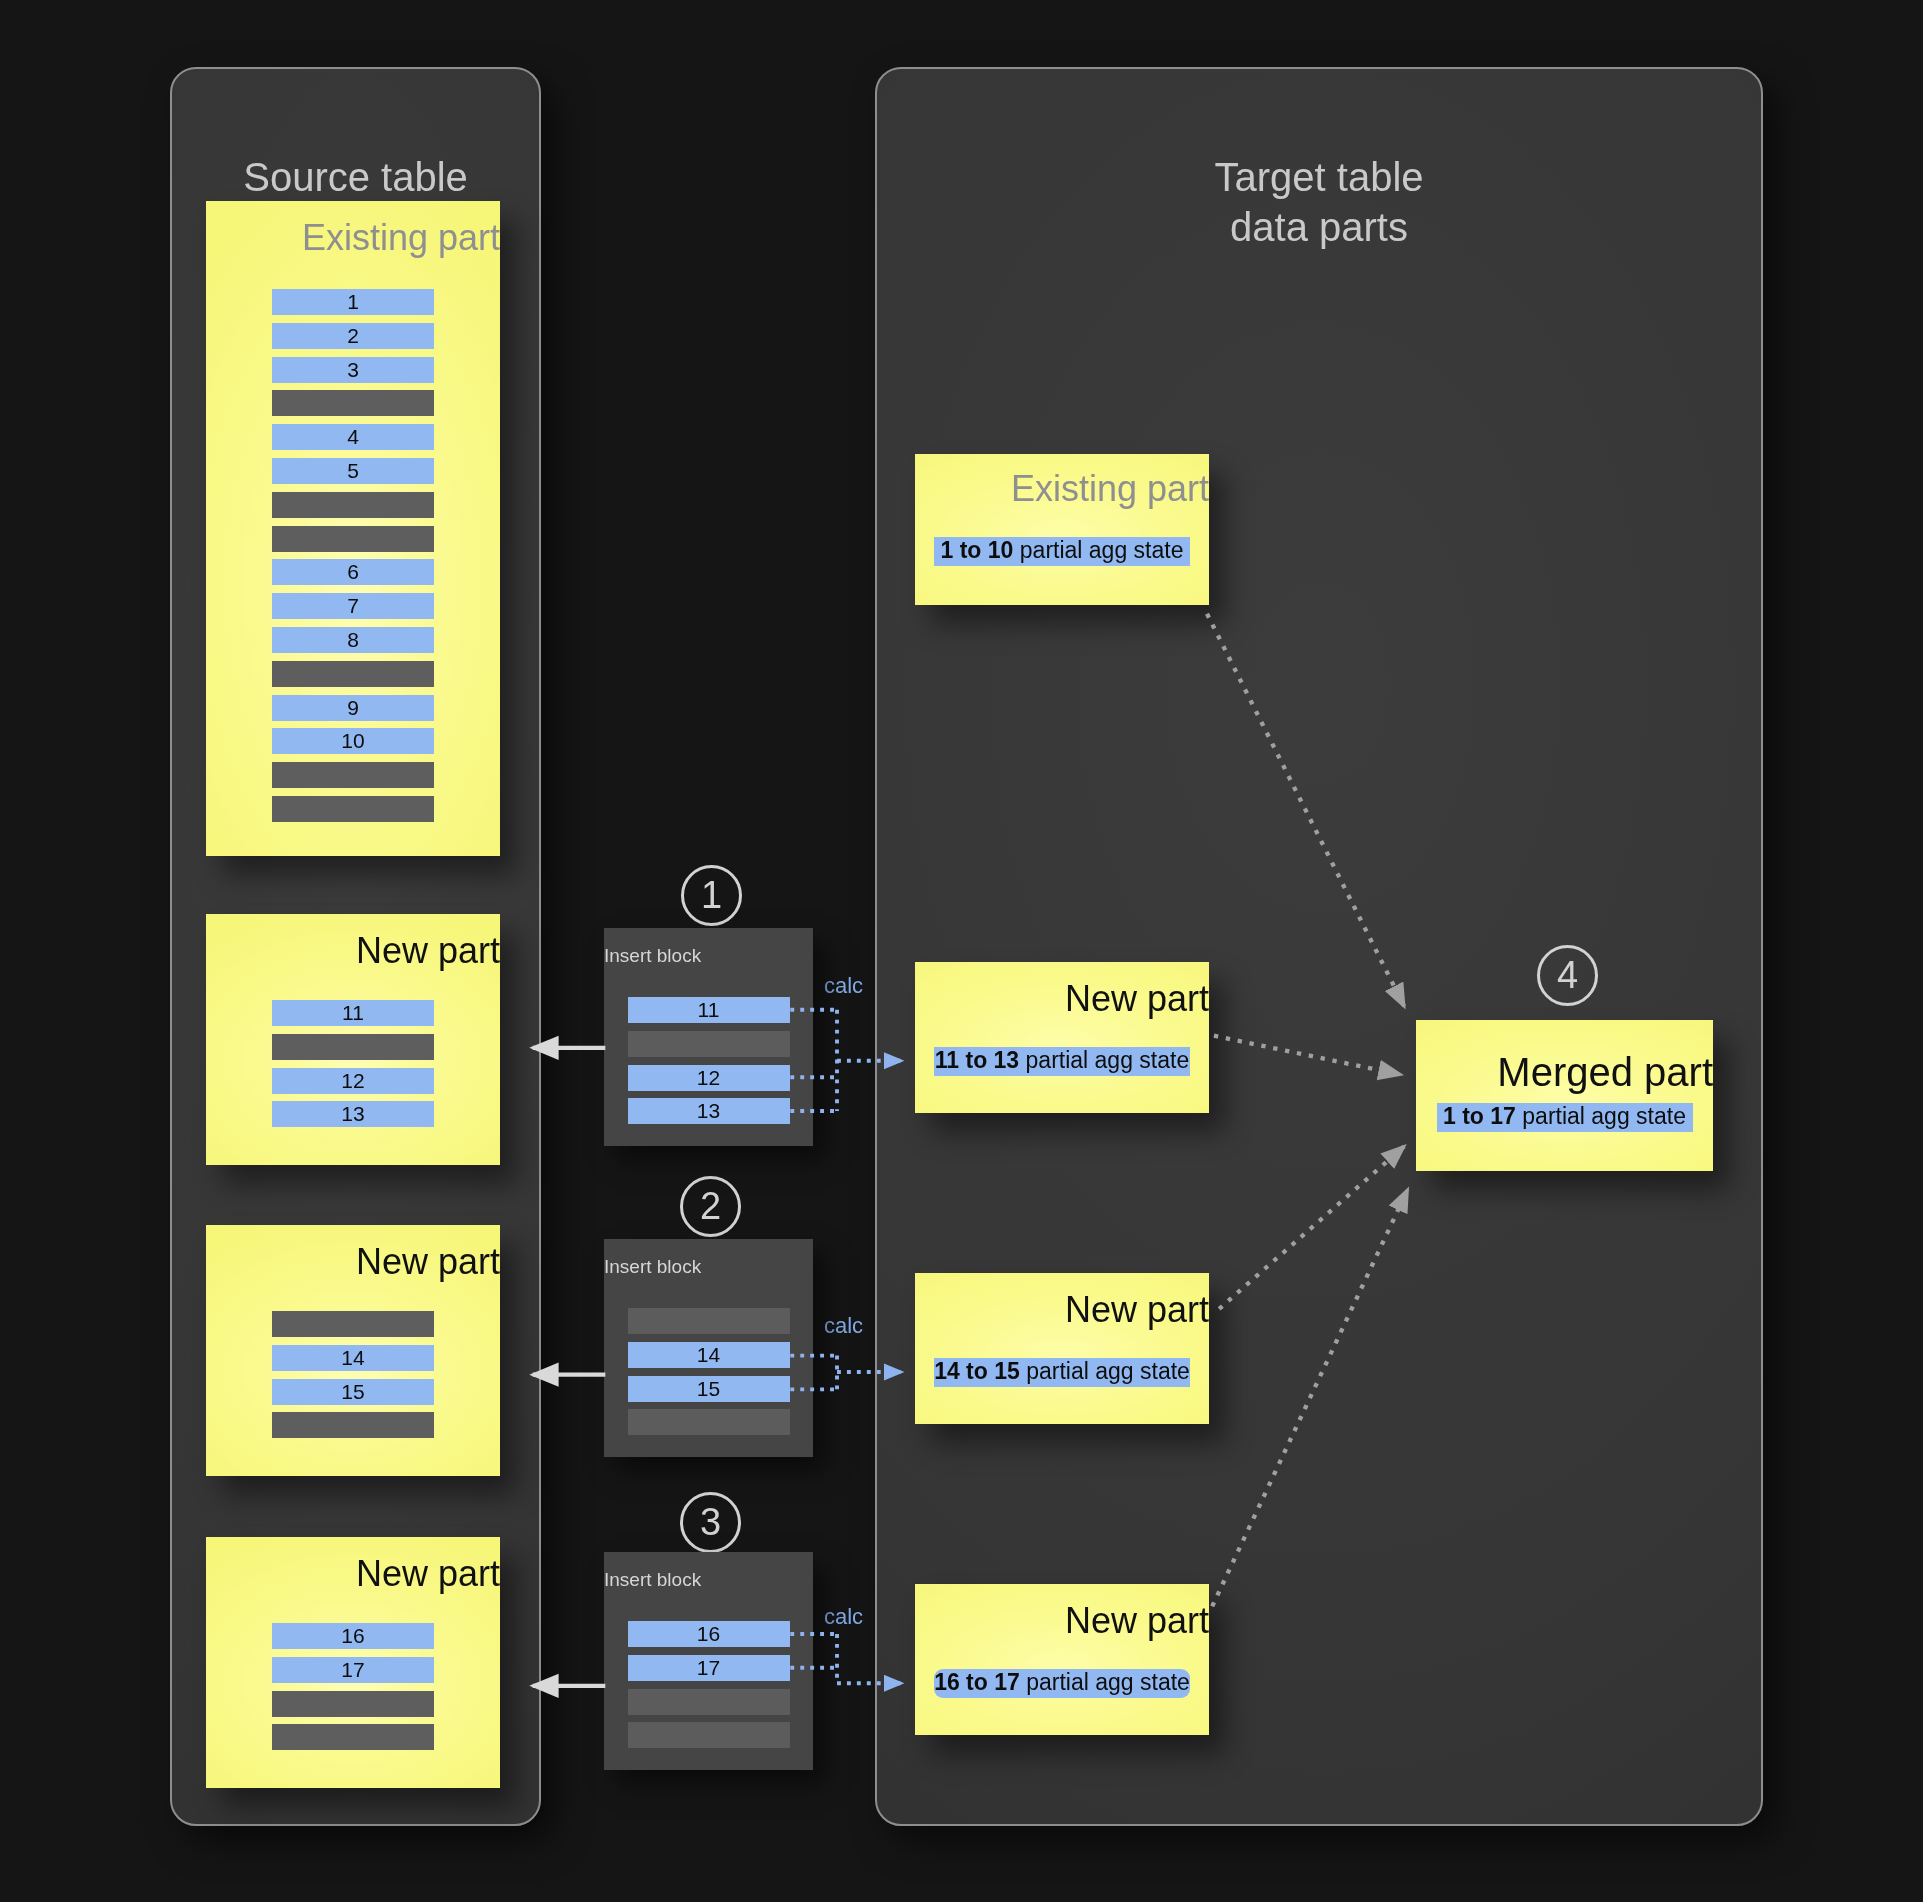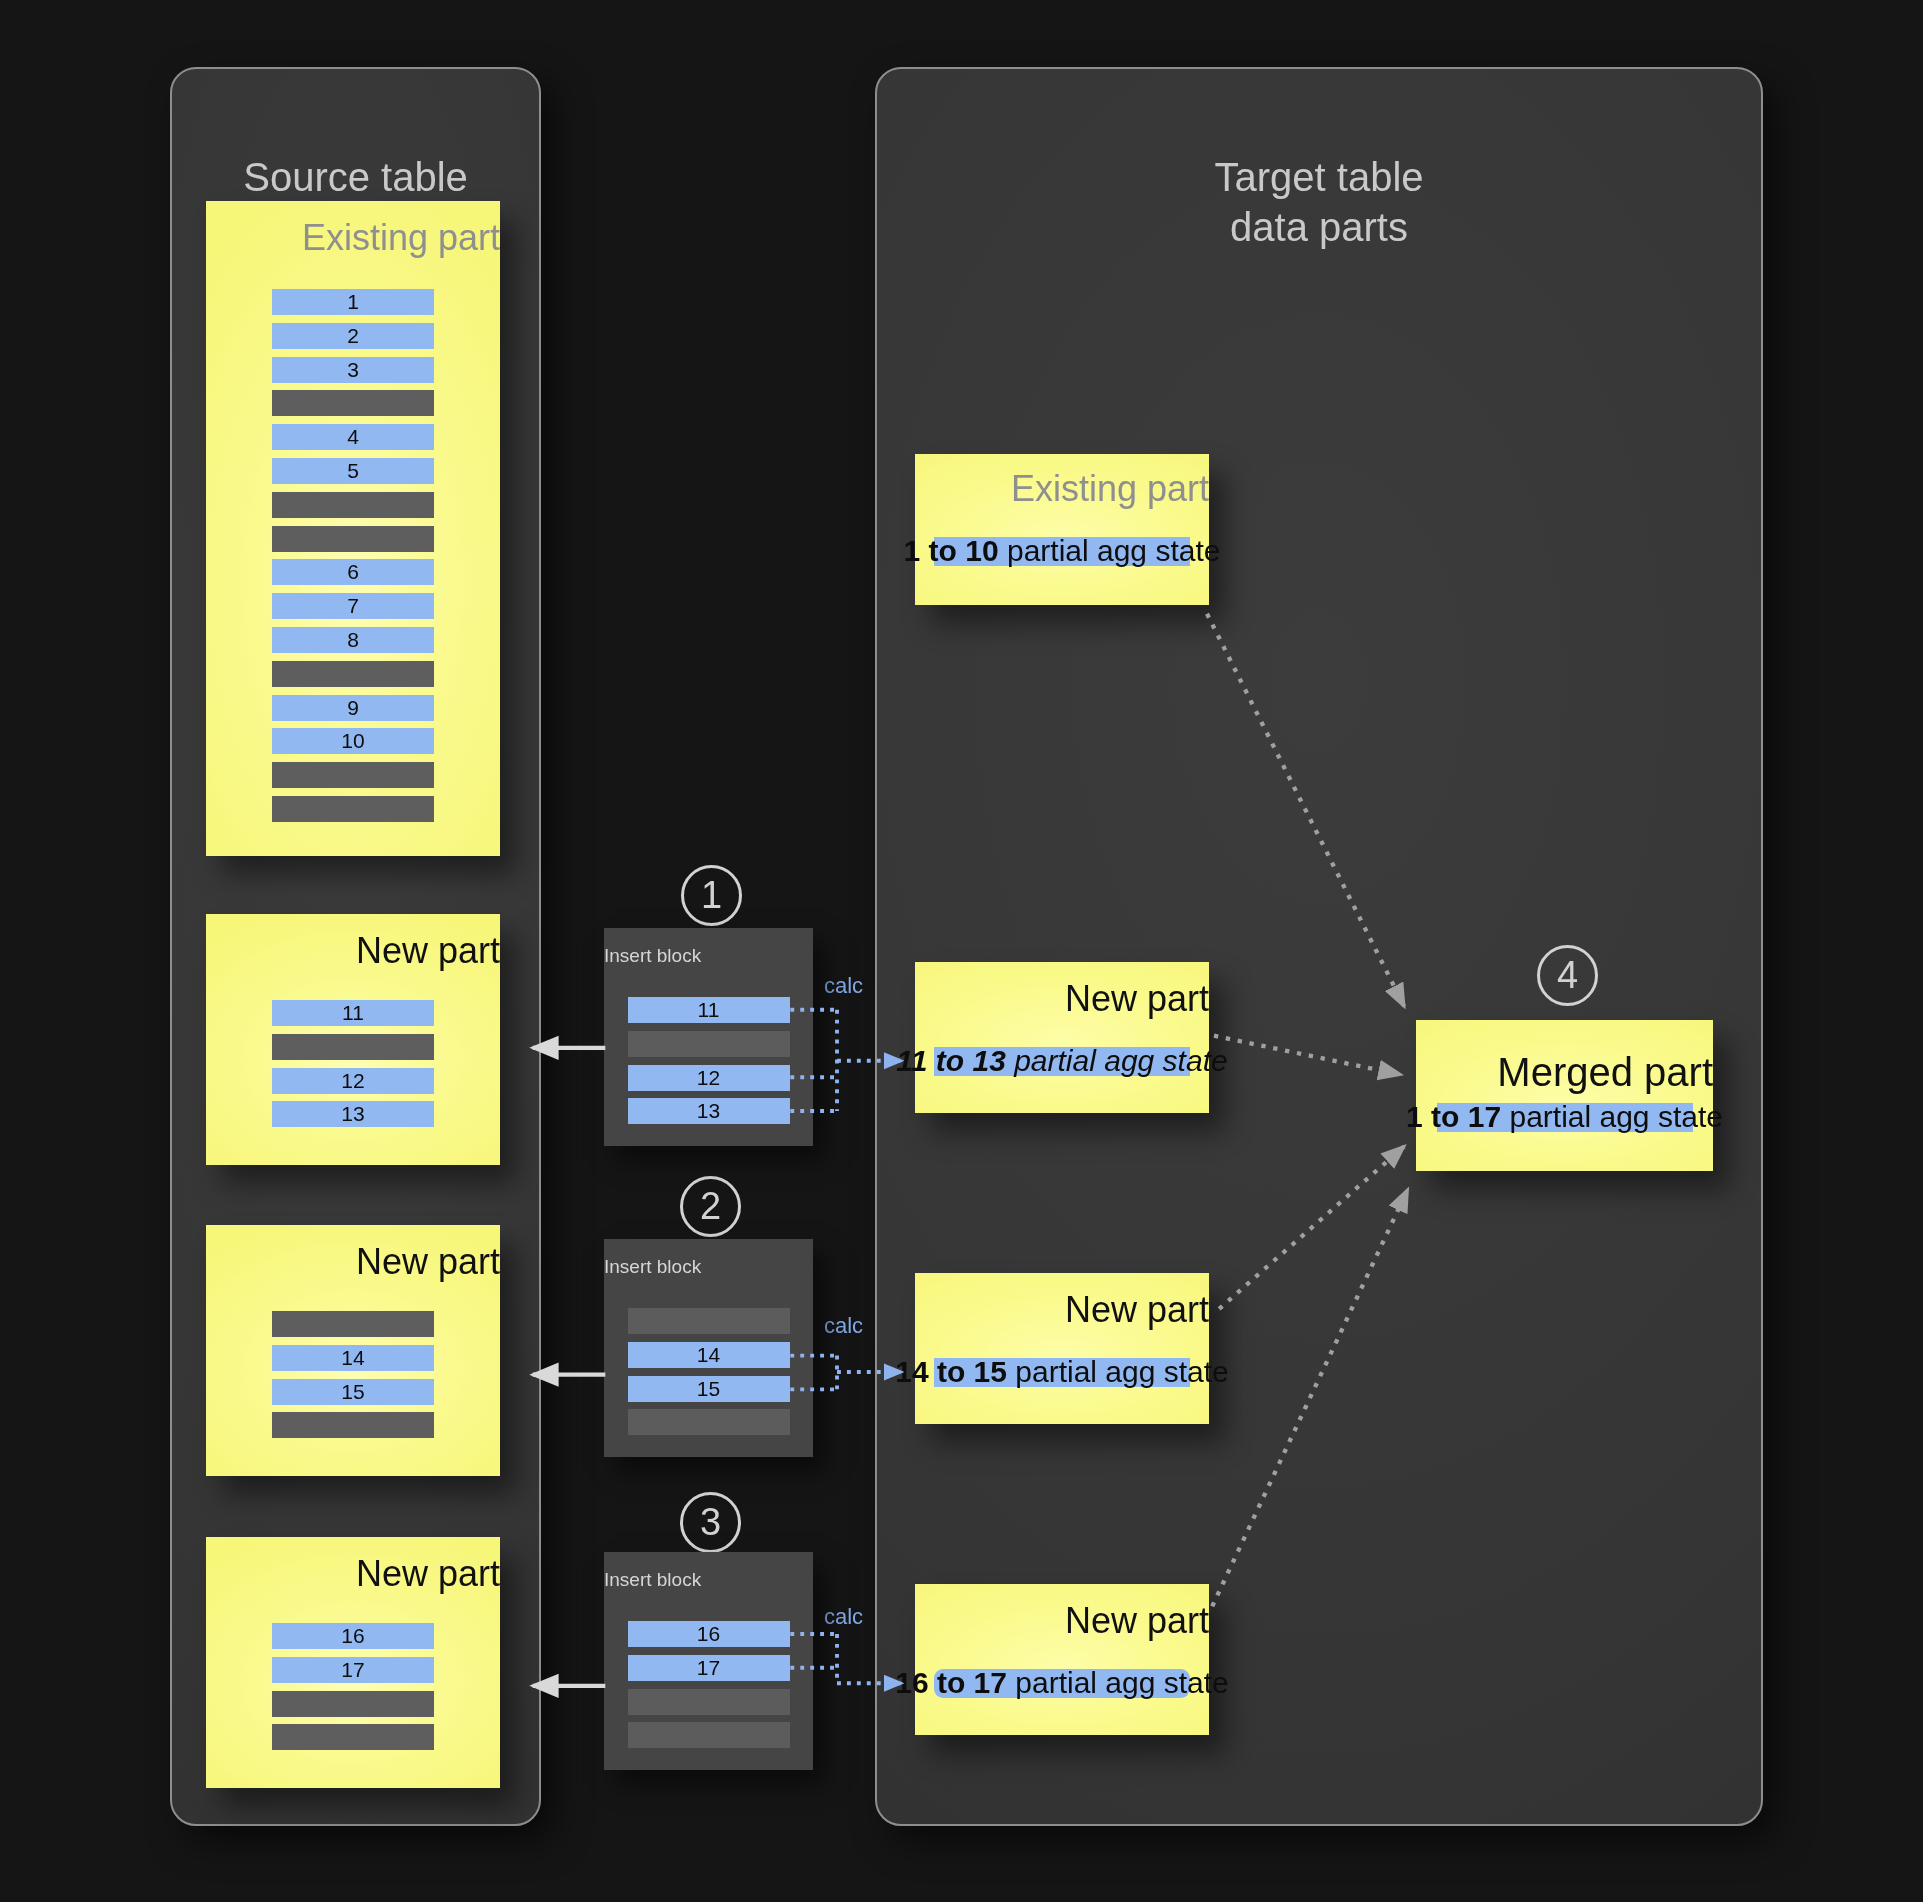--- a/index.html
+++ b/index.html
@@ -48,22 +48,22 @@
   
   .agg-part{
     position:absolute;width:294px;height:151px;
     background:radial-gradient(85% 80% at 50% 55%, #fdfda8 0%, #fafa8c 50%, #f6f679 100%);
     box-shadow:15.6px 19px 26px rgba(0,0,0,.45);
   }
   .agg-part.wide{width:297px;}
   .agg-badge{
     position:absolute;top:83px;left:50%;transform:translateX(-50%);
     width:256px;height:28.5px;background:#92b8f2;color:#0d0d0d;
-    display:flex;align-items:center;justify-content:center;
-    font-size:30px;white-space:pre;
+    display:flex;align-items:flex-start;justify-content:center;
+    font-size:23px;white-space:pre;
   }
   .agg-badge b{font-weight:700;}
   .merged-title{font-size:40px;padding-top:30px;}
   
   .circ{
     position:absolute;width:55px;height:55px;border:3.5px solid #d2d2d2;border-radius:50%;
     color:#d2d2d2;font-size:38px;display:flex;align-items:center;justify-content:center;
   }
   
   .calc{
@@ -186,21 +186,21 @@
 
   <div class="agg-part" style="left:915px;top:454px;">
     <div class="part-title muted" style="padding-top:14px;">Existing part</div>
     <div class="agg-badge">
       <b>1 to 10</b><span> partial agg state</span>
     </div>
   </div>
 
   <div class="agg-part" style="left:915px;top:962px;">
     <div class="part-title">New part</div>
-    <div class="agg-badge" style="top:85px;font-style:italic;">
+    <div class="agg-badge" style="top:85px;">
       <b>11 to 13</b><span> partial agg state</span>
     </div>
   </div>
 
   <div class="agg-part" style="left:915px;top:1273px;">
     <div class="part-title">New part</div>
     <div class="agg-badge" style="top:85px;">
       <b>14 to 15</b><span> partial agg state</span>
     </div>
   </div>

